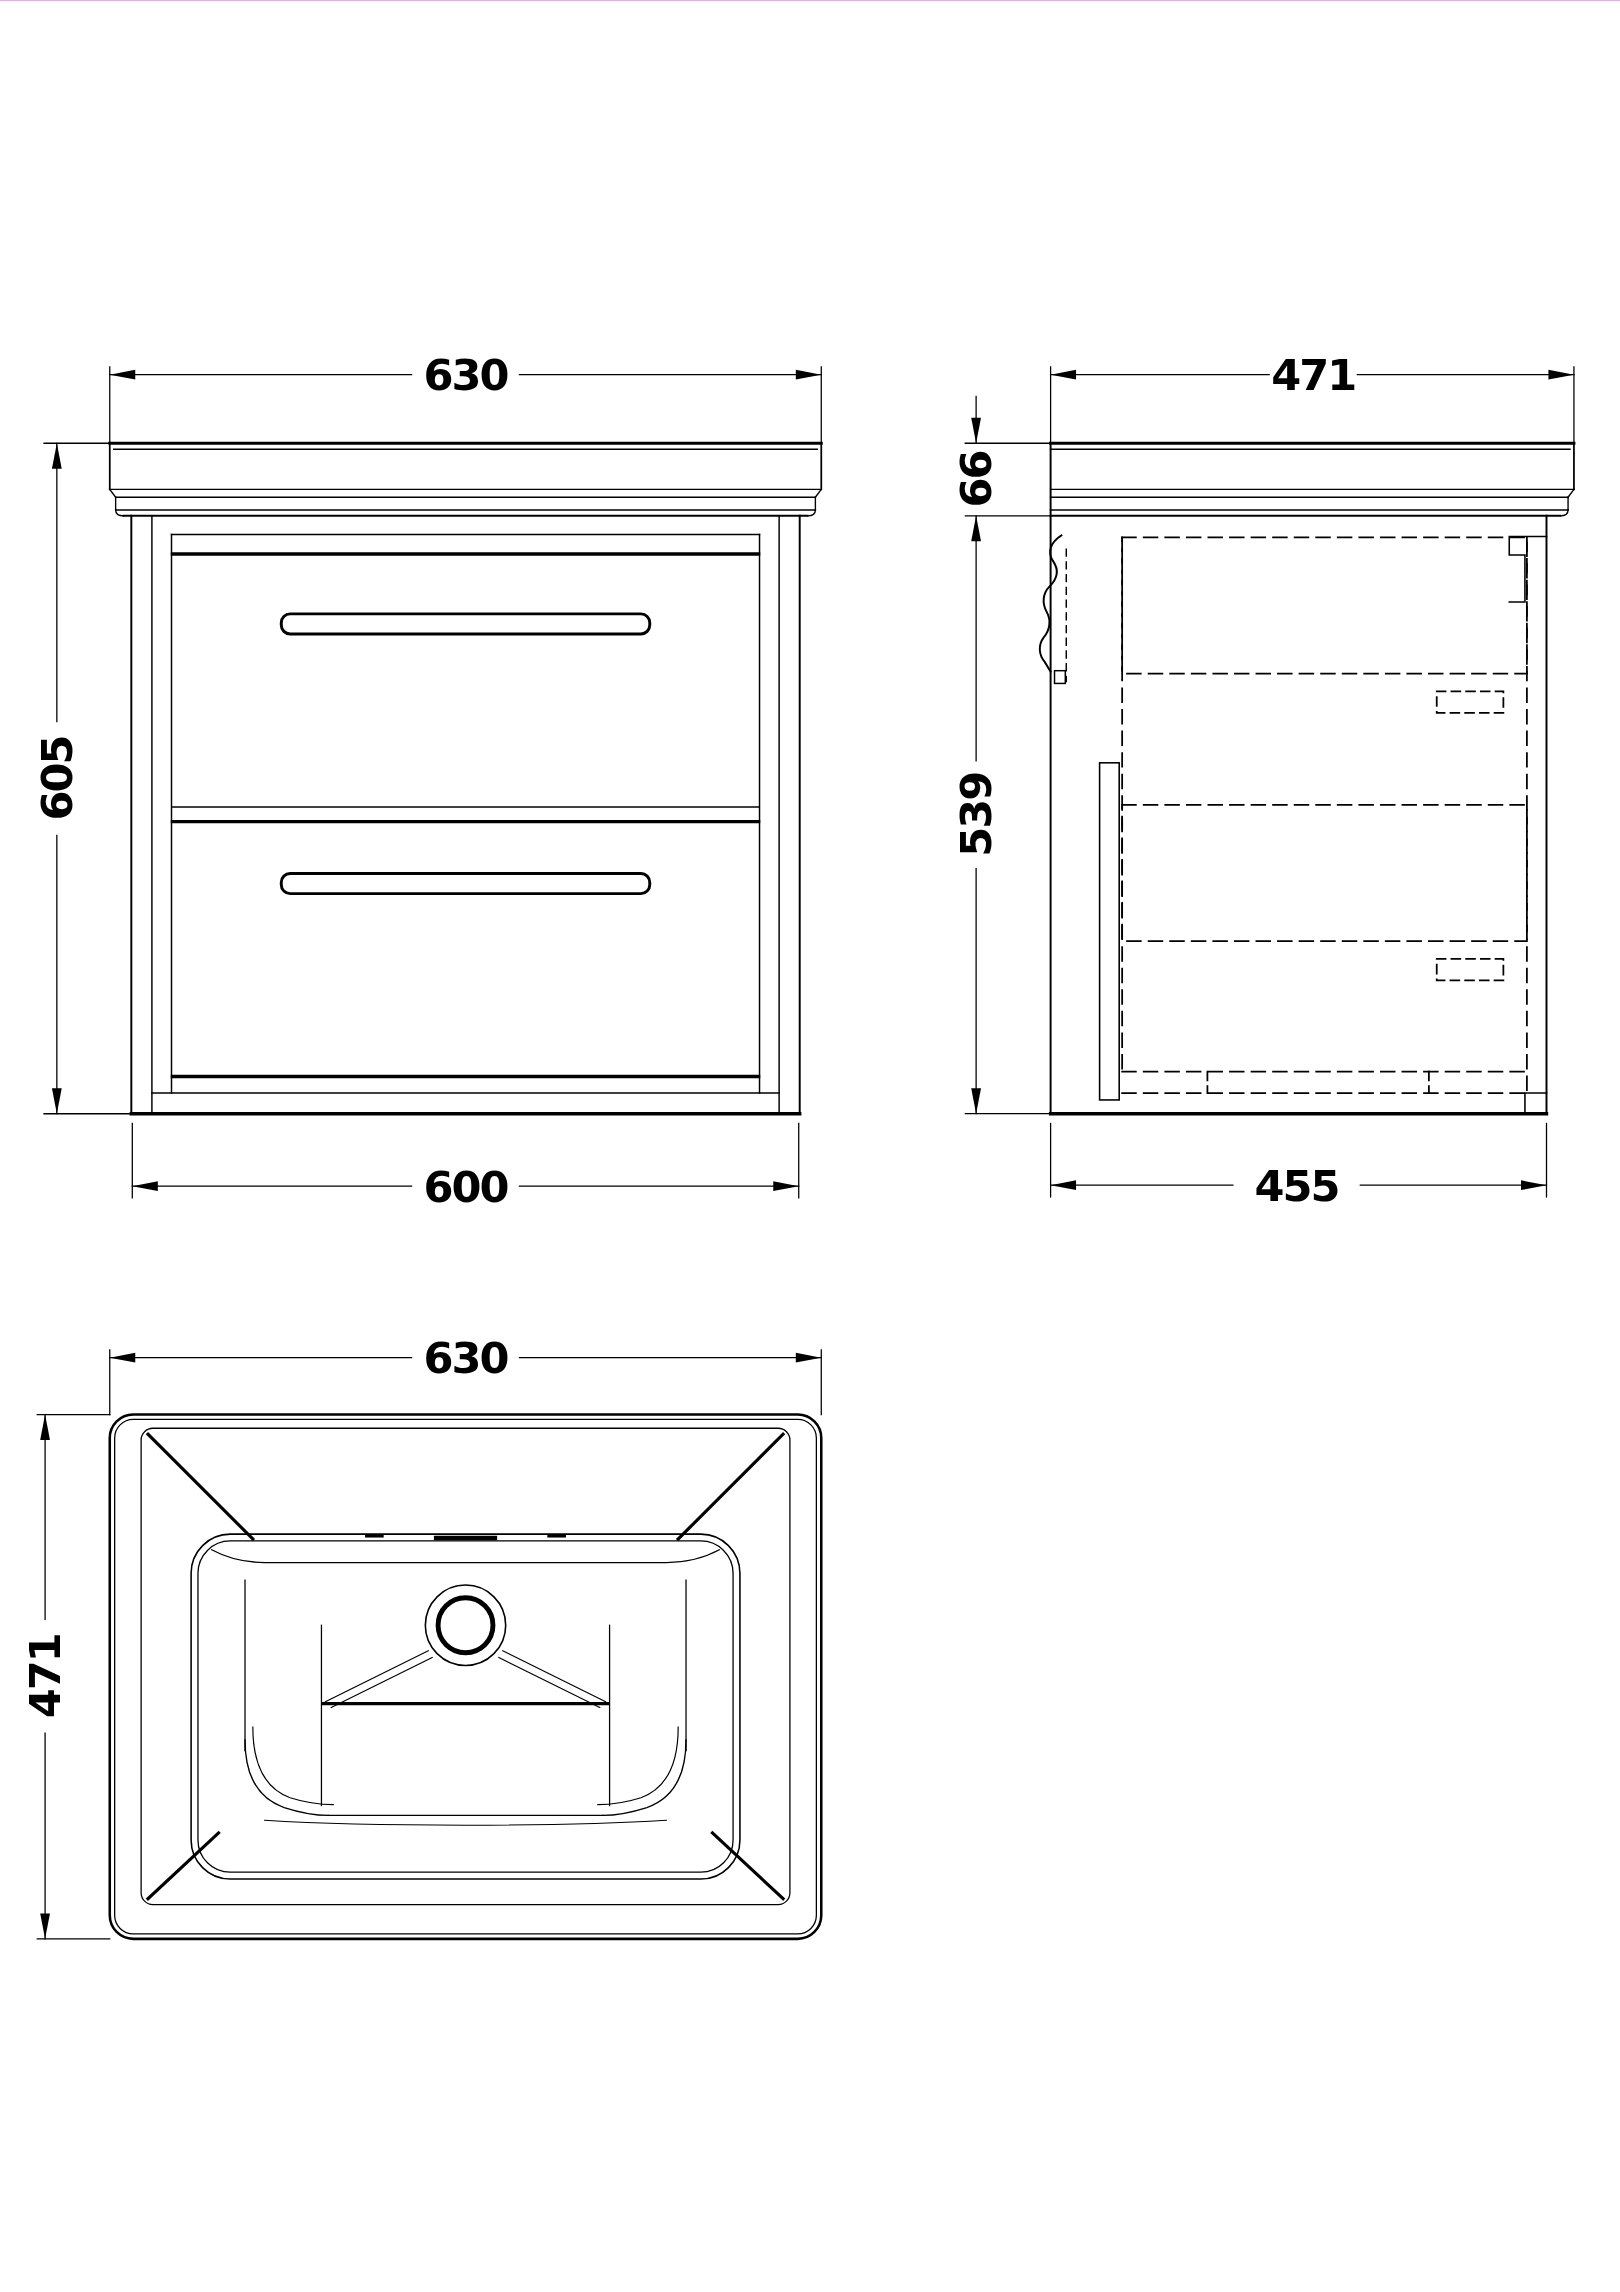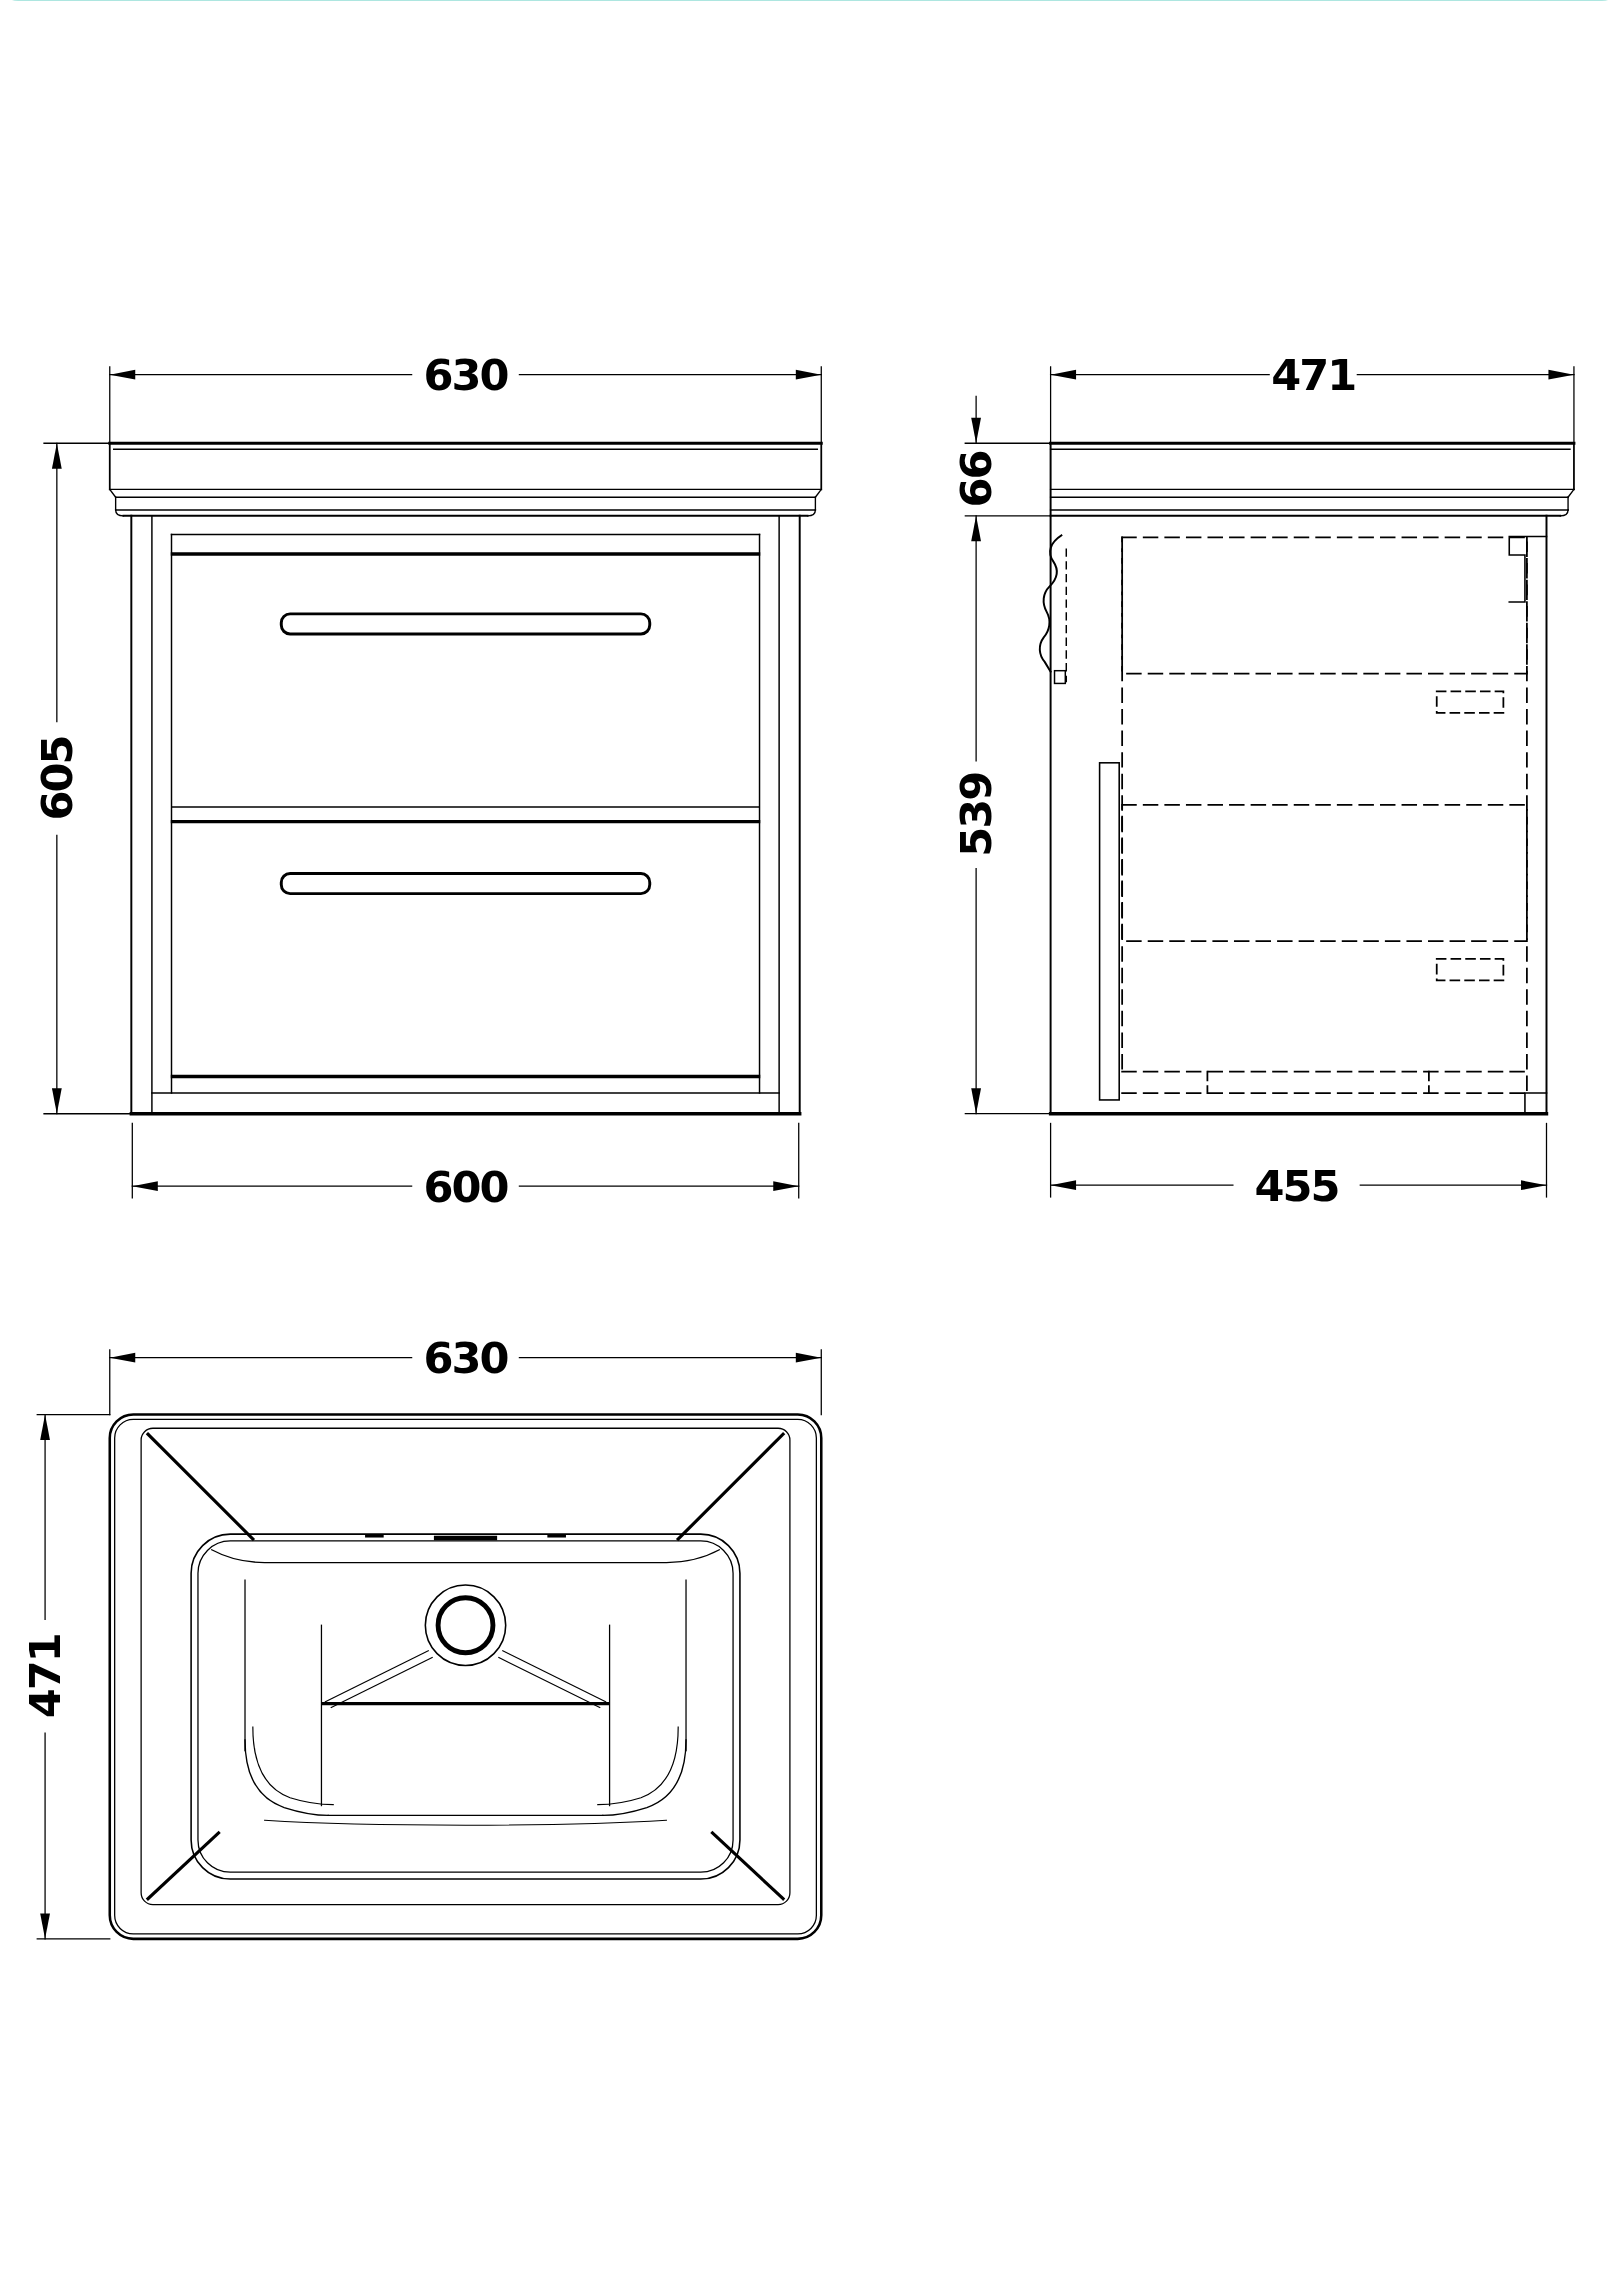--- a/index.html
+++ b/index.html
@@ -1,16 +1,16 @@
 <!DOCTYPE html>
 <html><head>
 <meta charset="utf-8">
 <style>
   html,body{margin:0;padding:0;background:#ffffff;}
-  .sheet{width:1620px;height:2293px;background:#14b8a6;position:relative;margin:0 auto;border-radius:18px;}
+  .sheet{width:1620px;height:2293px;background:#a21caf;position:relative;margin:0 auto;}
   svg{display:block;}
   text{font-family:"DejaVu Sans","Liberation Sans",sans-serif;font-weight:700;font-size:44px;letter-spacing:-2px;fill:#000;}
 </style>
 </head>
 <body>
 
 <div class="sheet">
 <svg width="1620" height="2293" viewBox="0 0 1653 2339">
   <rect x="0" y="0" width="1653" height="2339" fill="#ffffff"></rect>
 

